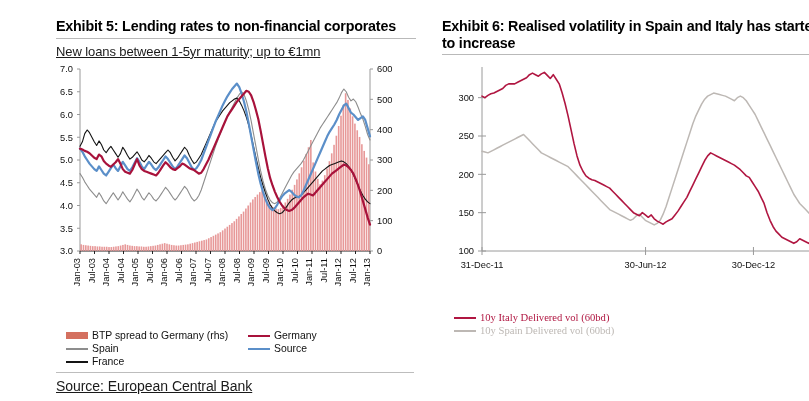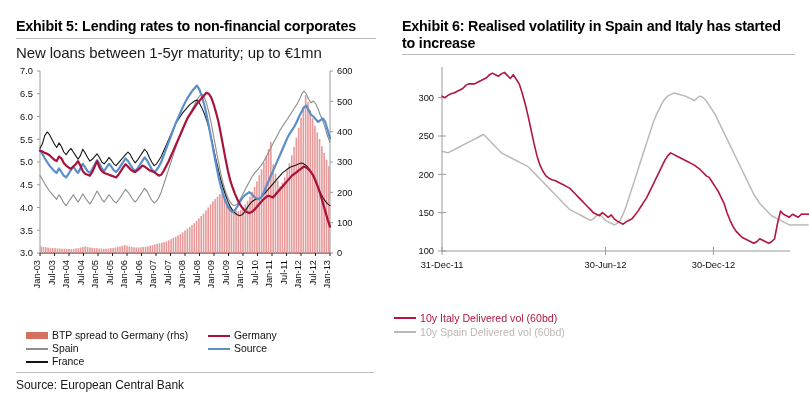--- a/index.html
+++ b/index.html
@@ -1,37 +1,37 @@
 <!DOCTYPE html>
 <html><head>
 <meta charset="utf-8">
 <style>
   html,body{margin:0;padding:0;background:#ffffff;}
   body{width:809px;height:401px;font-family:"Liberation Sans",sans-serif;color:#111;overflow:hidden;}
   .page{position:relative;width:809px;height:401px;}
-  .panel{position:absolute;top:0;height:401px;}
+  .panel{position:absolute;top:0;height:401px;margin-left:40px;}
   .panel-left{left:0;width:390px;}
   .panel-right{left:390px;width:419px;}
   .pad{padding:18px 14px 0 16px;}
   .title{font-size:14.3px;font-weight:bold;line-height:16.5px;letter-spacing:-0.2px;color:#000;}
   .title-rule{border-bottom:1px solid #b9b9b9;margin-top:3px;}
-  .subtitle{font-size:15px;color:#1a1a1a;margin-top:5px;letter-spacing:-0.1px;}
+  .subtitle{font-size:13px;color:#1a1a1a;margin-top:5px;letter-spacing:-0.1px;text-decoration:underline;}
   .chartwrap{position:relative;}
   svg{display:block;}
   .axis-lbl{font-family:"Liberation Sans",sans-serif;font-size:9.3px;fill:#111;}
   .axis-lbl-rot{font-family:"Liberation Sans",sans-serif;font-size:9.3px;fill:#111;}
   .legend{position:absolute;font-size:10.4px;color:#111;}
   .legend-row{display:flex;align-items:center;margin-bottom:2px;}
   .sw{display:inline-block;margin-right:4px;}
   .sw-bar{width:22px;height:7px;}
   .sw-line{width:22px;height:0;border-top-width:2px;border-top-style:solid;}
   .sw-line-thick{width:22px;height:0;border-top-width:2.4px;border-top-style:solid;}
   .lg-txt{white-space:nowrap;}
   .source-rule{border-top:1px solid #bdbdbd;}
-  .source{font-size:12px;color:#1a1a1a;margin-top:5px;letter-spacing:-0.05px;}
+  .source{font-size:14px;color:#1a1a1a;margin-top:5px;letter-spacing:-0.05px;text-decoration:underline;}
   .rt-legend{position:absolute;font-size:10.6px;}
 </style>
 </head>
 <body>
 
 <div class="page">
 
   <div class="panel panel-left">
     <div class="pad">
       <div class="title">Exhibit 5: Lending rates to non-financial corporates</div>
@@ -313,21 +313,21 @@
           <text x="323.44" y="213" class="axis-lbl" text-anchor="middle">30-Dec-12</text>
           <polyline points="52.00,96.33 54.97,97.10 57.94,97.87 60.91,96.33 63.88,94.80 66.85,93.27 69.82,91.73 72.78,90.20 75.75,88.67 78.72,87.13 81.69,85.60 84.66,84.07 87.63,82.53 90.60,81.00 93.57,79.47 96.54,82.53 99.51,85.60 102.48,88.67 105.45,91.73 108.41,94.80 111.38,97.87 114.35,99.40 117.32,100.93 120.29,102.47 123.26,104.00 126.23,105.53 129.20,107.07 132.17,108.60 135.14,110.13 138.11,111.67 141.08,114.73 144.04,117.80 147.01,120.87 149.98,123.93 152.95,127.00 155.92,130.07 158.89,133.13 161.86,136.20 164.83,139.27 167.80,142.33 170.77,145.40 173.74,148.47 176.71,151.53 179.67,154.60 182.64,156.13 185.61,157.67 188.58,159.20 191.55,160.73 194.52,162.27 197.49,163.80 200.46,165.33 203.43,163.80 206.40,160.73 209.37,159.20 212.34,162.27 215.30,165.33 218.27,166.87 221.24,168.40 224.21,169.93 227.18,168.40 230.15,165.33 233.12,159.20 236.09,151.53 239.06,142.33 242.03,133.13 245.00,123.93 247.97,114.73 250.93,105.53 253.90,96.33 256.87,87.13 259.84,77.93 262.81,68.73 265.78,61.07 268.75,54.93 271.72,48.80 274.69,44.20 277.66,41.13 280.63,39.60 283.60,38.07 286.56,38.83 289.53,39.60 292.50,40.37 295.47,41.13 298.44,42.67 301.41,44.20 304.38,45.73 307.35,42.67 310.32,41.13 313.29,42.67 316.26,45.73 319.23,50.33 322.19,54.93 325.16,59.53 328.13,65.67 331.10,71.80 334.07,77.93 337.04,84.07 340.01,90.20 342.98,96.33 345.95,102.47 348.92,108.60 351.89,114.73 354.86,120.87 357.82,127.00 360.79,133.13 363.76,139.27 366.73,143.87 369.70,148.47 372.67,151.53 375.64,154.60 378.61,157.67 381.58,160.73 384.55,162.27 387.52,163.80 390.49,165.33 393.46,166.87 396.42,168.40 399.39,169.93" fill="none" stroke="#bdb8b4" stroke-width="1.5" stroke-linejoin="round" stroke-linecap="round"></polyline>
           <line x1="399.3933944954129" y1="169.93333333333334" x2="418.3933944954129" y2="169.93333333333334" stroke="#bdb8b4" stroke-width="1.5"></line>
           <polygon points="425.3933944954129,162.93333333333334 432.3933944954129,169.93333333333334 425.3933944954129,176.93333333333334 418.3933944954129,169.93333333333334" fill="#bdb8b4"></polygon>
           <polyline points="52.00,41.13 54.97,42.67 57.94,40.37 60.91,38.83 63.88,38.07 66.85,36.53 69.82,35.00 72.78,33.47 75.75,30.40 78.72,28.87 81.69,28.87 84.66,28.87 87.63,27.33 90.60,25.80 93.57,24.27 96.54,22.73 99.51,19.67 102.48,18.13 105.45,19.67 108.41,21.20 111.38,18.90 114.35,17.37 117.32,20.43 120.29,23.50 123.26,19.67 126.23,24.27 129.20,28.87 132.17,38.07 135.14,48.80 138.11,61.07 141.08,74.87 144.04,88.67 147.01,100.93 149.98,110.13 152.95,116.27 155.92,120.87 158.89,123.17 161.86,124.70 164.83,125.47 167.80,127.00 170.77,128.53 173.74,130.07 176.71,131.60 179.67,133.13 182.64,136.20 185.61,139.27 188.58,142.33 191.55,145.40 194.52,148.47 197.49,151.53 200.46,154.60 203.43,157.67 206.40,159.20 209.37,160.73 212.34,157.67 215.30,159.97 218.27,162.27 221.24,159.97 224.21,163.80 227.18,166.10 230.15,167.63 233.12,169.17 236.09,166.87 239.06,165.33 242.03,163.80 245.00,159.97 247.97,156.13 250.93,151.53 253.90,146.93 256.87,142.33 259.84,136.20 262.81,130.07 265.78,123.93 268.75,117.80 271.72,111.67 274.69,105.53 277.66,100.93 280.63,97.87 283.60,99.40 286.56,100.93 289.53,102.47 292.50,104.00 295.47,105.53 298.44,107.07 301.41,108.60 304.38,110.13 307.35,112.43 310.32,114.73 313.29,117.80 316.26,120.87 319.23,122.40 322.19,127.00 325.16,131.60 328.13,136.20 331.10,142.33 334.07,148.47 337.04,157.67 340.01,165.33 342.98,171.47 345.95,176.07 348.92,179.13 351.89,182.20 354.86,183.73 357.82,185.27 360.79,186.80 363.76,188.33 366.73,186.80 369.70,183.73 372.67,185.27 375.64,186.80 378.61,188.33 381.58,186.80 384.55,183.73 387.52,168.40 390.49,156.13 393.46,159.20 396.42,160.73 399.39,162.27 402.36,159.20 405.33,160.73 408.30,162.27 411.27,159.20" fill="none" stroke="#b01641" stroke-width="1.6" stroke-linejoin="round" stroke-linecap="round"></polyline>
           <line x1="411.2700917431193" y1="159.2" x2="430.2700917431193" y2="159.2" stroke="#b01641" stroke-width="1.6"></line>
           <polygon points="437.2700917431193,152.2 444.2700917431193,159.2 437.2700917431193,166.2 430.2700917431193,159.2" fill="#b01641"></polygon>
         </svg>
     </div>
 
-    <div class="rt-legend" style="left:4px;top:312px;">
+    <div class="rt-legend" style="left:24px;top:312px;font-family:Liberation Serif, serif;">
       <div class="legend-row">
         <span class="sw sw-line-thick" style="border-top-color: rgb(176, 22, 65);"></span>
         <span class="lg-txt" style="color:#b01641;">10y Italy Delivered vol (60bd)</span>
       </div>
       <div class="legend-row">
         <span class="sw sw-line-thick" style="border-top-color: rgb(189, 184, 180);"></span>
         <span class="lg-txt" style="color:#bdb8b4;">10y Spain Delivered vol (60bd)</span>
       </div>
     </div>
 

